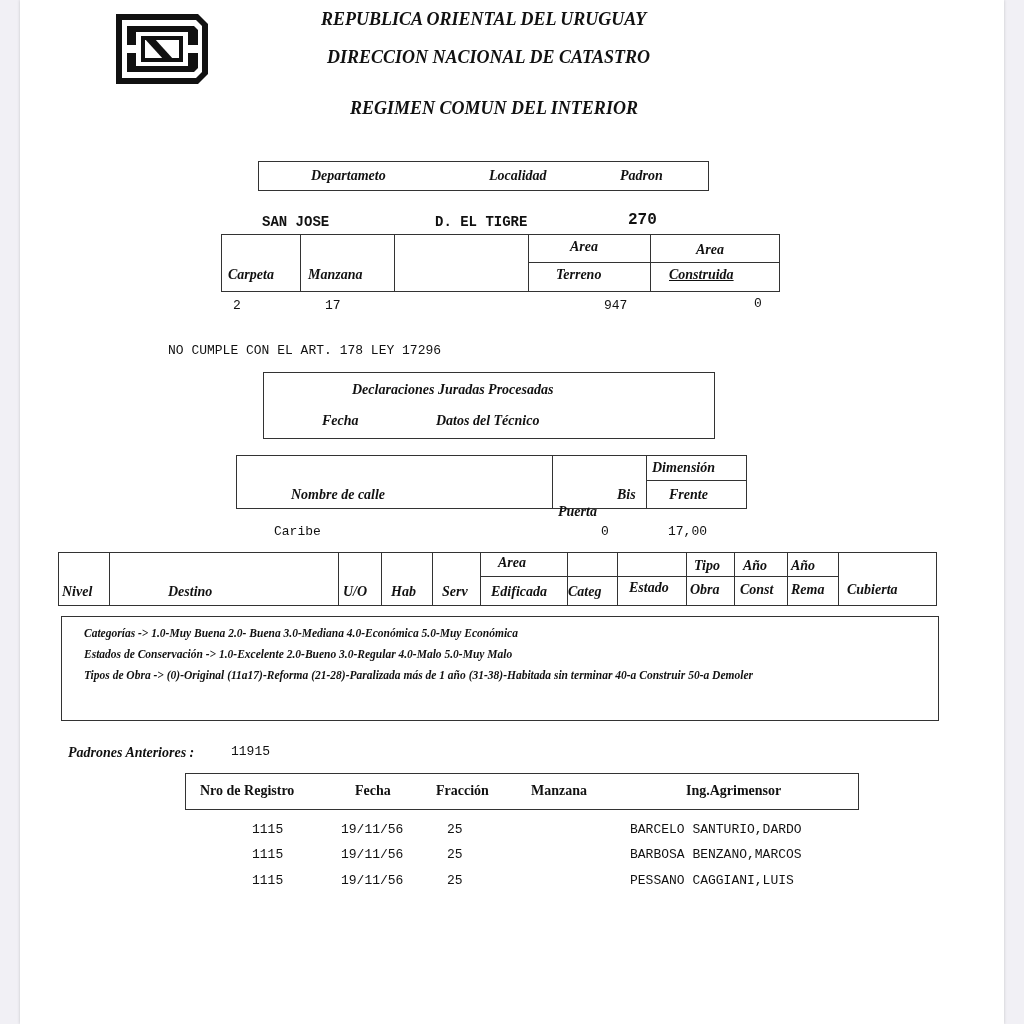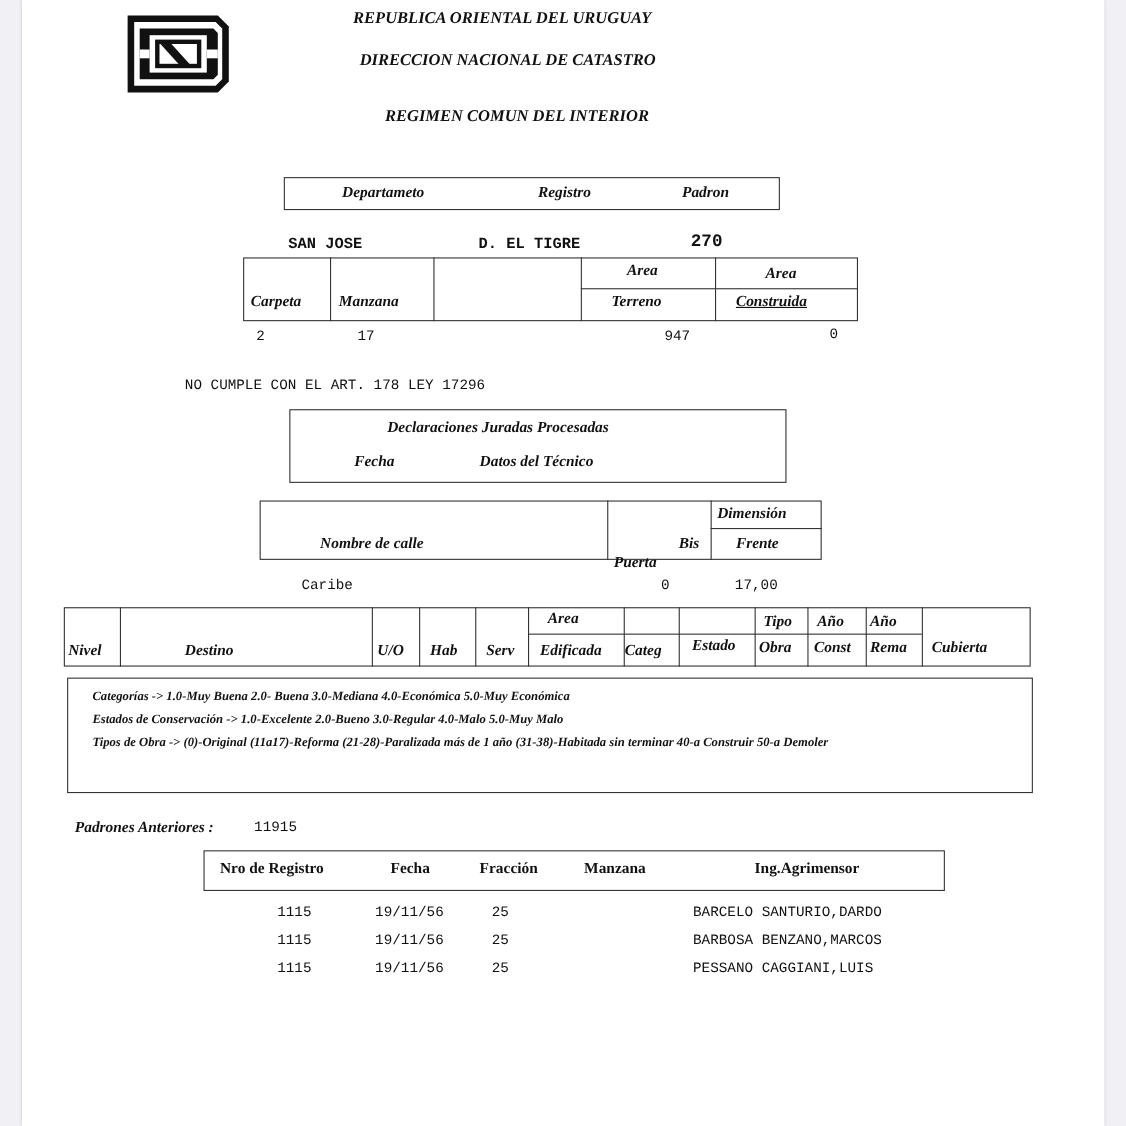--- a/index.html
+++ b/index.html
@@ -9,21 +9,21 @@
     position: relative;
     font-family: "Liberation Serif", serif;
     color: #111;
   }
   .page {
     position: absolute; left: 20px; top: 0; width: 984px; height: 1024px;
     background: #ffffff;
     box-shadow: 0 0 3px rgba(0,0,0,0.18);
   }
   .abs { position: absolute; }
-  .hdr { font-family: "Liberation Serif", serif; font-style: italic; font-weight: bold; font-size: 15px; white-space: nowrap; }
+  .hdr { font-family: "Liberation Serif", serif; font-style: italic; font-weight: bold; font-size: 18px; white-space: nowrap; }
   .lbl { font-family: "Liberation Serif", serif; font-style: italic; font-weight: bold; font-size: 14px; white-space: nowrap; }
   .mono { font-family: "Liberation Mono", monospace; font-size: 13px; white-space: nowrap; }
   .mono-b { font-family: "Liberation Mono", monospace; font-size: 14px; font-weight: bold; white-space: nowrap; }
   .bold { font-family: "Liberation Serif", serif; font-weight: bold; font-size: 14px; white-space: nowrap; }
   .box { position: absolute; border: 1.5px solid #333; box-sizing: border-box; }
   .vl { position: absolute; width: 0; border-left: 1.5px solid #333; }
   .hl { position: absolute; height: 0; border-top: 1.5px solid #333; }
   .legend-line { font-family: "Liberation Serif", serif; font-style: italic; font-weight: bold; font-size: 11.5px; white-space: nowrap; position: absolute; left: 22px; }
 </style>
 </head>
@@ -44,21 +44,21 @@
       <rect x="74" y="33" width="10" height="8" fill="#fff"></rect>
     </svg>
   </div>
 
   <div class="abs hdr" style="left:301px; top:9px;">REPUBLICA ORIENTAL DEL URUGUAY</div>
   <div class="abs hdr" style="left:307px; top:47px;">DIRECCION NACIONAL DE CATASTRO</div>
   <div class="abs hdr" style="left:330px; top:98px;">REGIMEN COMUN DEL INTERIOR</div>
 
   <div class="box" style="left:238px; top:161px; width:451px; height:30px;"></div>
   <div class="abs lbl" style="left:291px; top:168px;">Departameto</div>
-  <div class="abs lbl" style="left:469px; top:168px;">Registro</div>
+  <div class="abs lbl" style="left:469px; top:168px;">Localidad</div>
   <div class="abs lbl" style="left:600px; top:168px;">Padron</div>
 
   <div class="abs mono-b" style="left:242px; top:214px;">SAN JOSE</div>
   <div class="abs mono-b" style="left:415px; top:214px;">D. EL TIGRE</div>
   <div class="abs mono-b" style="left:608px; top:211px; font-size:16px;">270</div>
 
   <div class="box" style="left:201px; top:234px; width:559px; height:58px;"></div>
   <div class="vl" style="left:280px; top:234px; height:58px;"></div>
   <div class="vl" style="left:374px; top:234px; height:58px;"></div>
   <div class="vl" style="left:508px; top:234px; height:58px;"></div>

